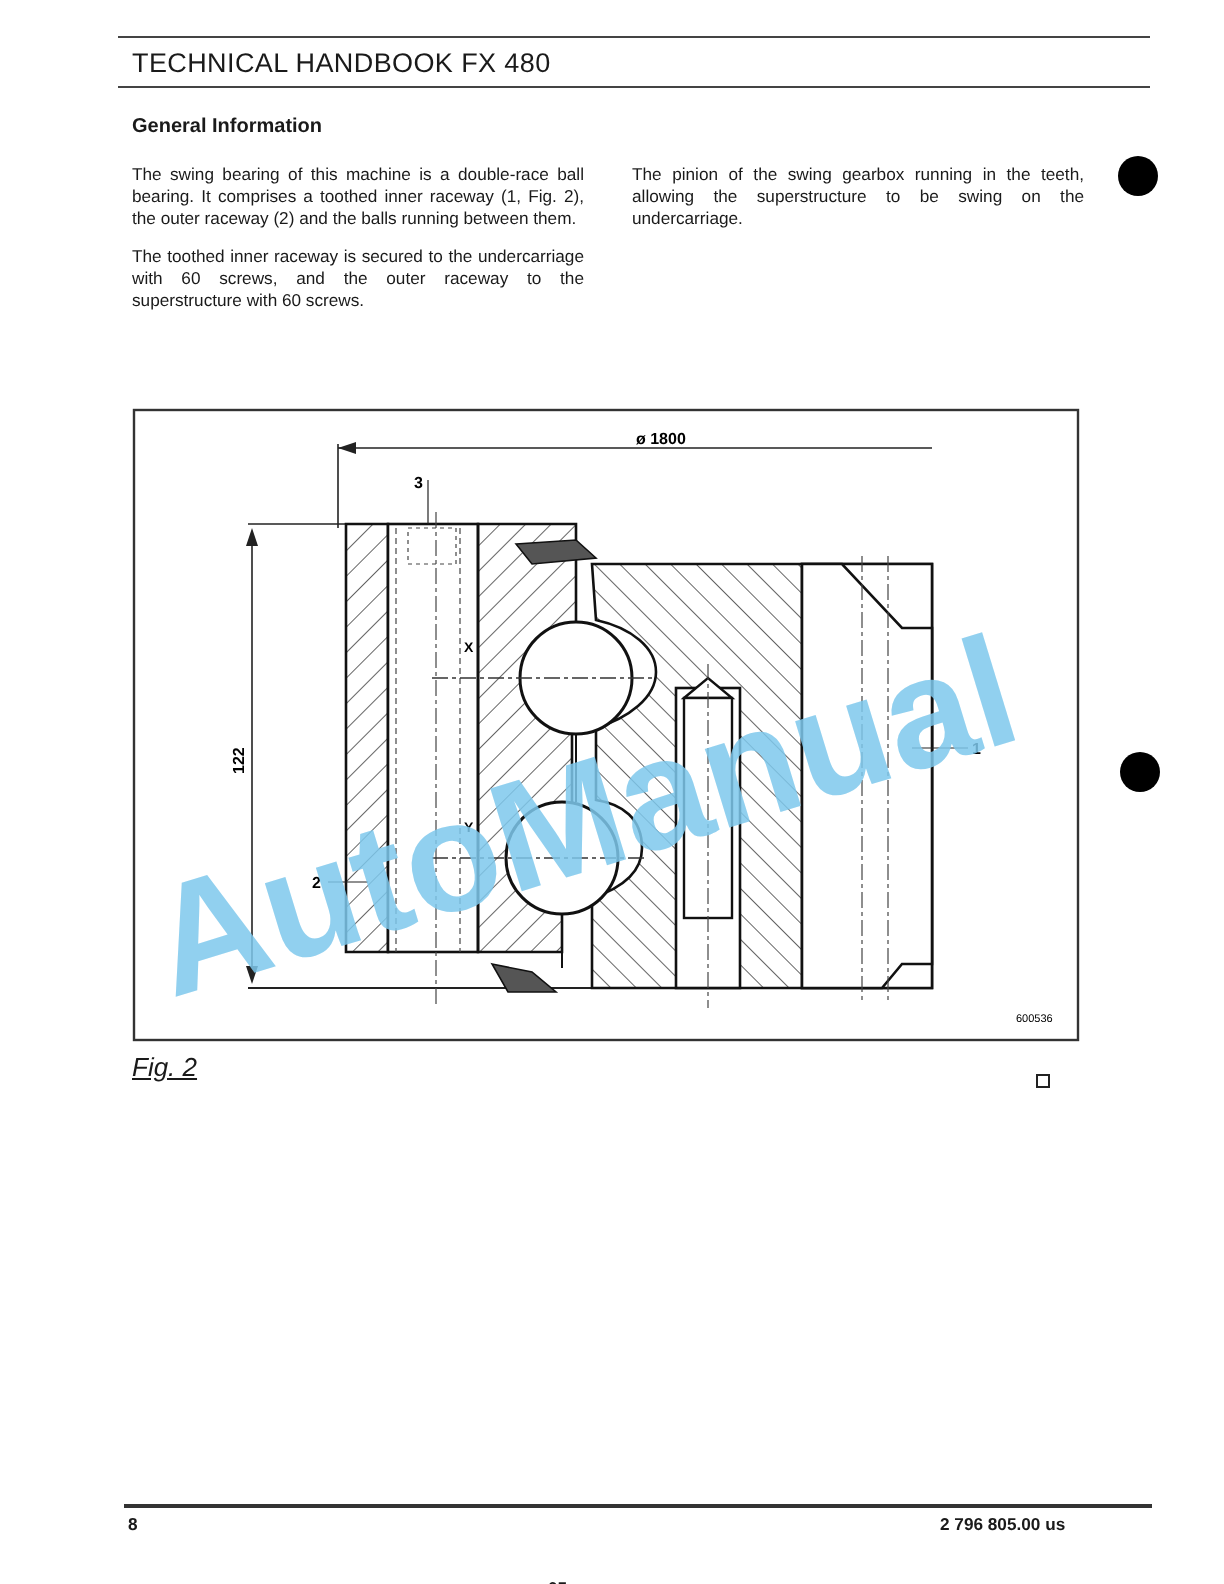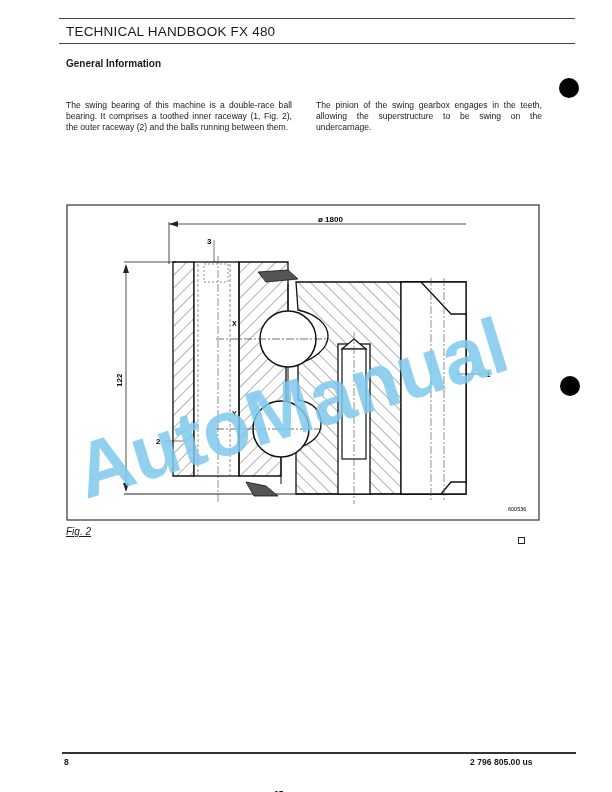--- a/index.html
+++ b/index.html
@@ -1,48 +1,49 @@
 <!DOCTYPE html>
 <html><head>
 <meta charset="utf-8">
 <style>
   html, body { margin: 0; padding: 0; background: #ffffff; }
   body { width: 612px; height: 792px; position: relative; overflow: hidden;
          font-family: "Liberation Sans", sans-serif; color: #1a1a1a; }
   .hdr-line { position: absolute; left: 59px; width: 516px; height: 1px; background: #444; }
   .hdr-title { position: absolute; left: 66px; top: 24px; font-size: 13.5px; letter-spacing: 0.2px; color: #1a1a1a; text-align: center; }
   .section-title { position: absolute; left: 66px; top: 58px; font-size: 10px; font-weight: bold; }
-  .col { position: absolute; top: 100px; width: 226px; font-size: 8.6px; line-height: 11.2px; text-align: justify; }
+  .col { position: absolute; top: 82px; width: 226px; font-size: 8.6px; line-height: 11.2px; text-align: justify; }
   .col p { margin: 0 0 7px 0; }
   .col-left { left: 66px; }
   .col-right { left: 316px; }
   .bullet { position: absolute; width: 20px; height: 20px; border-radius: 50%; background: #000; }
   .figure { position: absolute; left: 66px; top: 204px; width: 474px; height: 317px; }
-  .fig-caption { position: absolute; left: 66px; top: 526px; font-size: 10px; font-style: italic; text-decoration: underline; }
+  .fig-caption { position: absolute; left: 66px; top: 526px; font-size: 13px; font-style: italic; text-decoration: underline; }
   .end-mark { position: absolute; left: 518px; top: 537px; width: 5px; height: 5px; border: 1px solid #222; }
   .footer-line { position: absolute; left: 62px; top: 752px; width: 514px; height: 1.5px; background: #333; }
   .footer { position: absolute; top: 757px; font-size: 8.6px; }
   .f-left { left: 64px; font-weight: bold; }
   .f-center { left: 274px; font-weight: bold; margin-top: 32px; }
   .f-right { left: 470px; font-weight: bold; }
 </style>
 </head>
 <body>
 
 <div class="hdr-line" style="top:18px;"></div>
 <div class="hdr-title">TECHNICAL HANDBOOK FX 480</div>
 <div class="hdr-line" style="top:43px;"></div>
 
 <div class="section-title">General Information</div>
 
 <div class="col col-left">
   <p>The swing bearing of this machine is a double-race ball bearing. It comprises a toothed inner raceway (1, Fig. 2), the outer raceway (2) and the balls running between them.</p>
+  <p>The toothed inner raceway is secured to the undercarriage with 60 screws, and the outer raceway to the superstructure with 60 screws.</p>
 </div>
 <div class="col col-right">
-  <p>The pinion of the swing gearbox engages in the teeth, allowing the superstructure to be swing on the undercarriage.</p>
+  <p>The pinion of the swing gearbox running in the teeth, allowing the superstructure to be swing on the undercarriage.</p>
 </div>
 
 <div class="bullet" style="left:559px; top:78px;"></div>
 <div class="bullet" style="left:560px; top:376px;"></div>
 
 <div class="figure">
   <svg width="474" height="317" viewBox="0 0 474 317" xmlns="http://www.w3.org/2000/svg">
     <defs>
       <pattern id="hatchR" patternUnits="userSpaceOnUse" width="9" height="9" patternTransform="rotate(45)">
         <line x1="0" y1="0" x2="0" y2="9" stroke="#222" stroke-width="0.7"></line>

